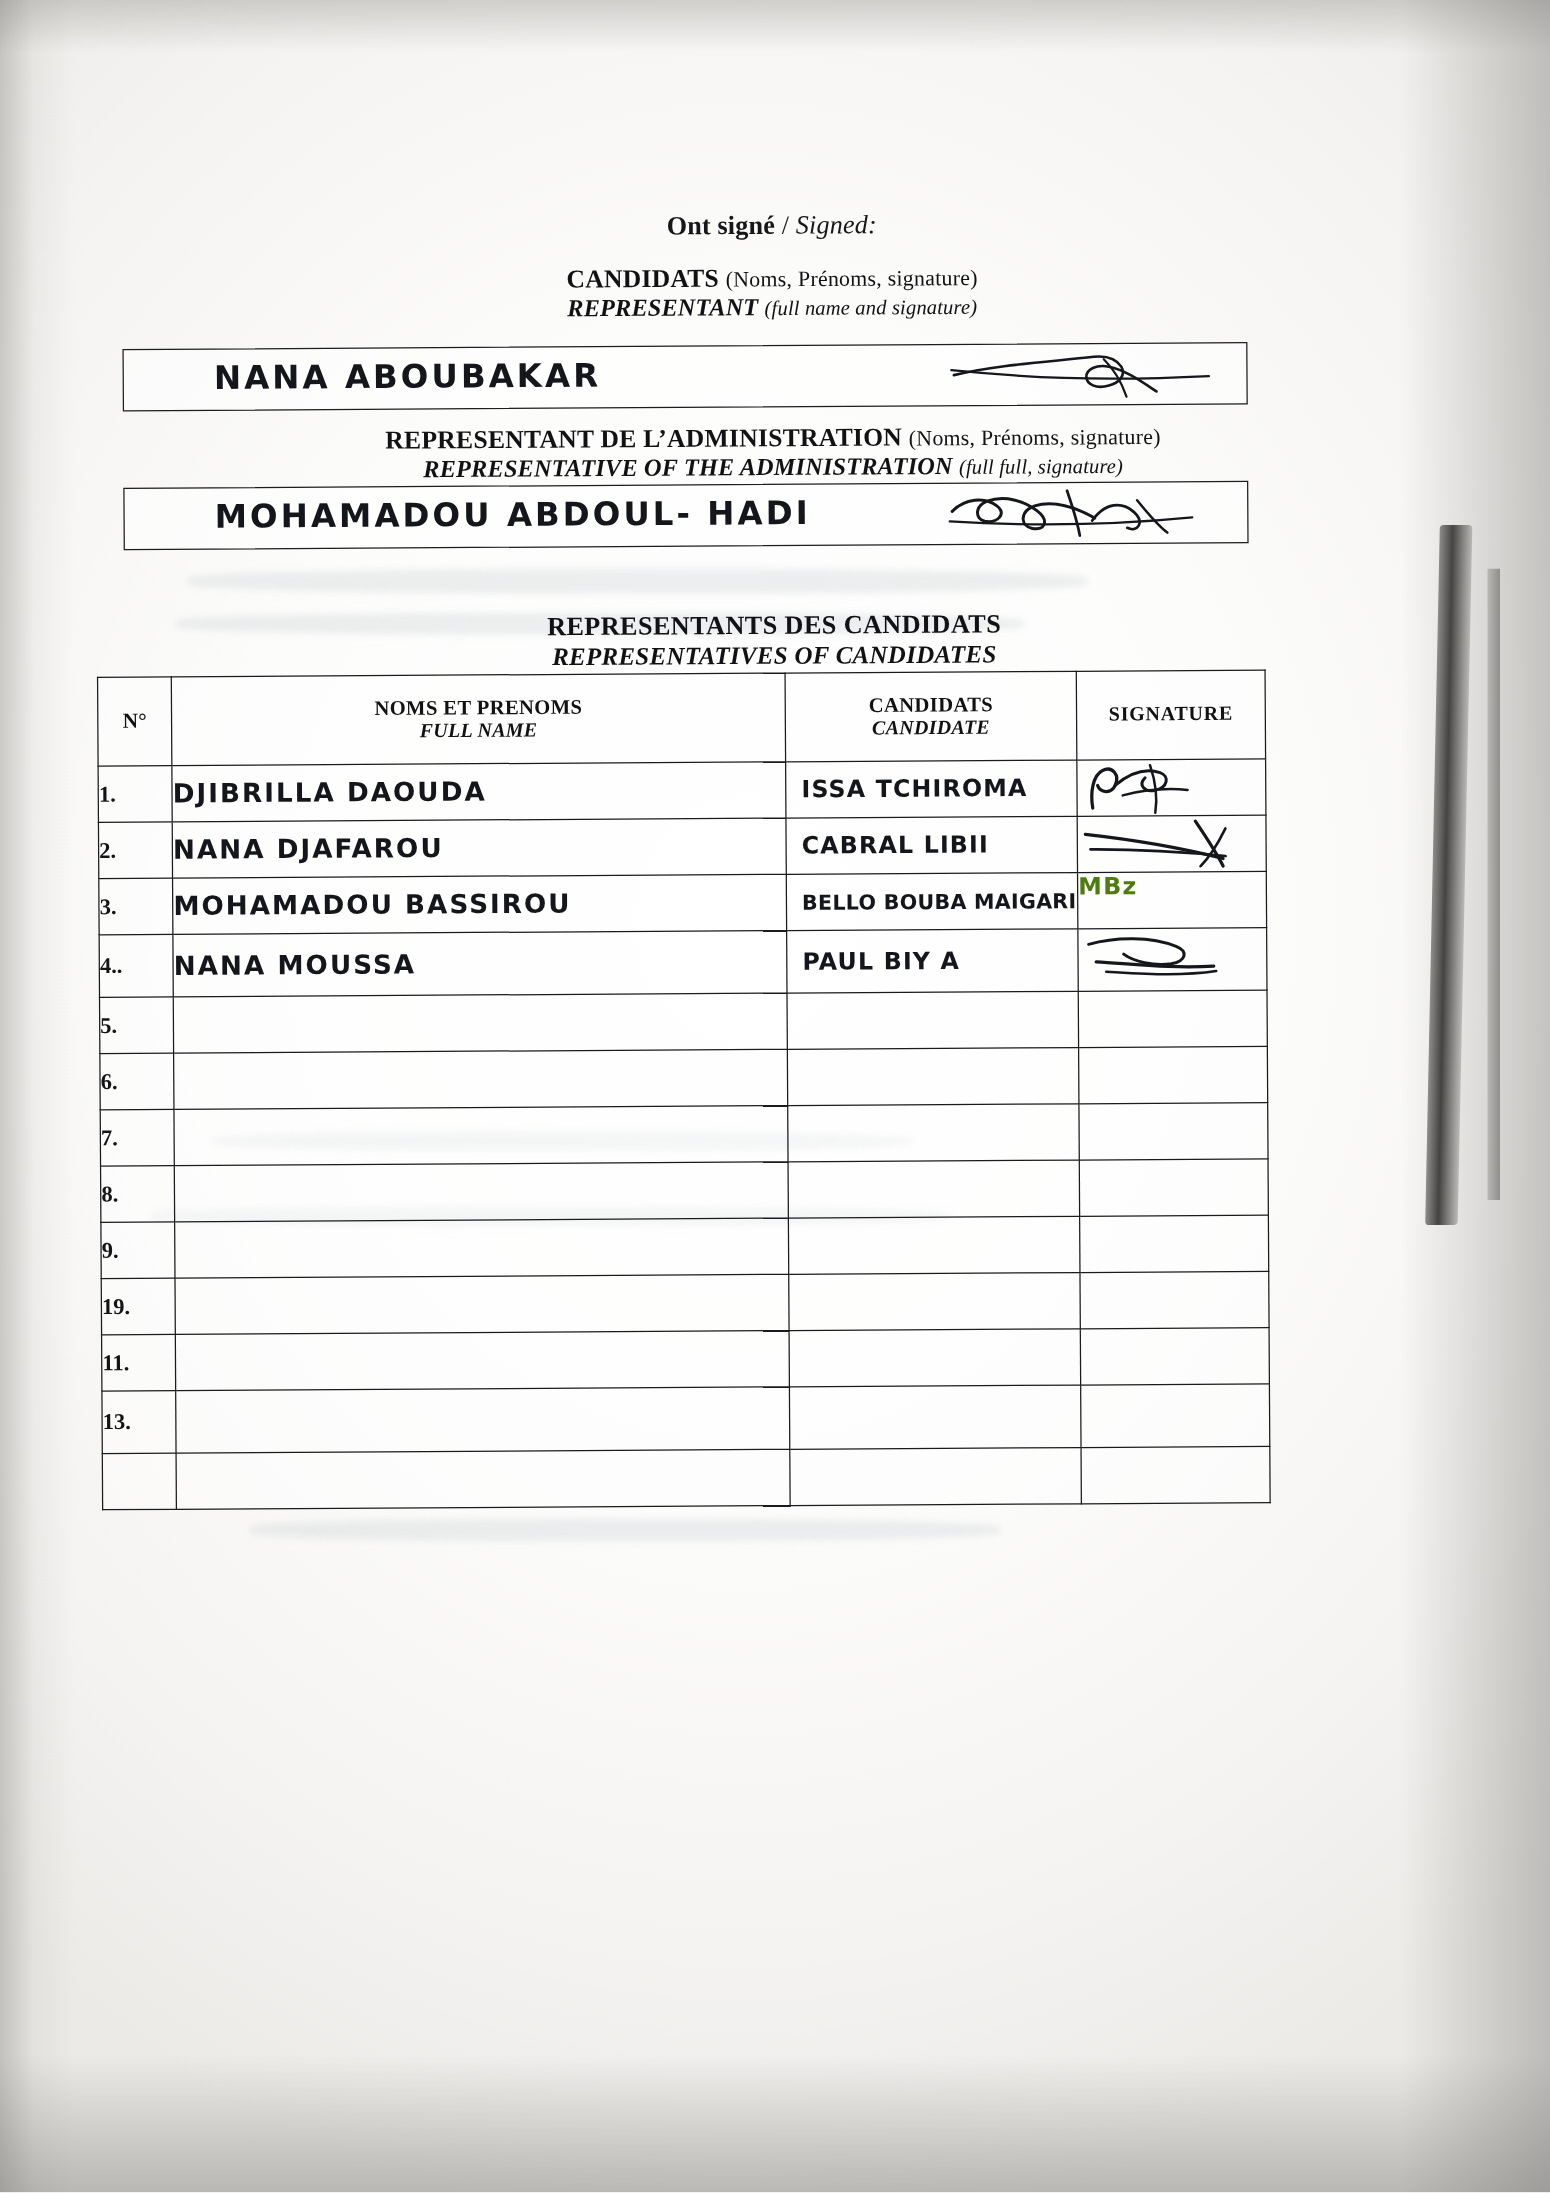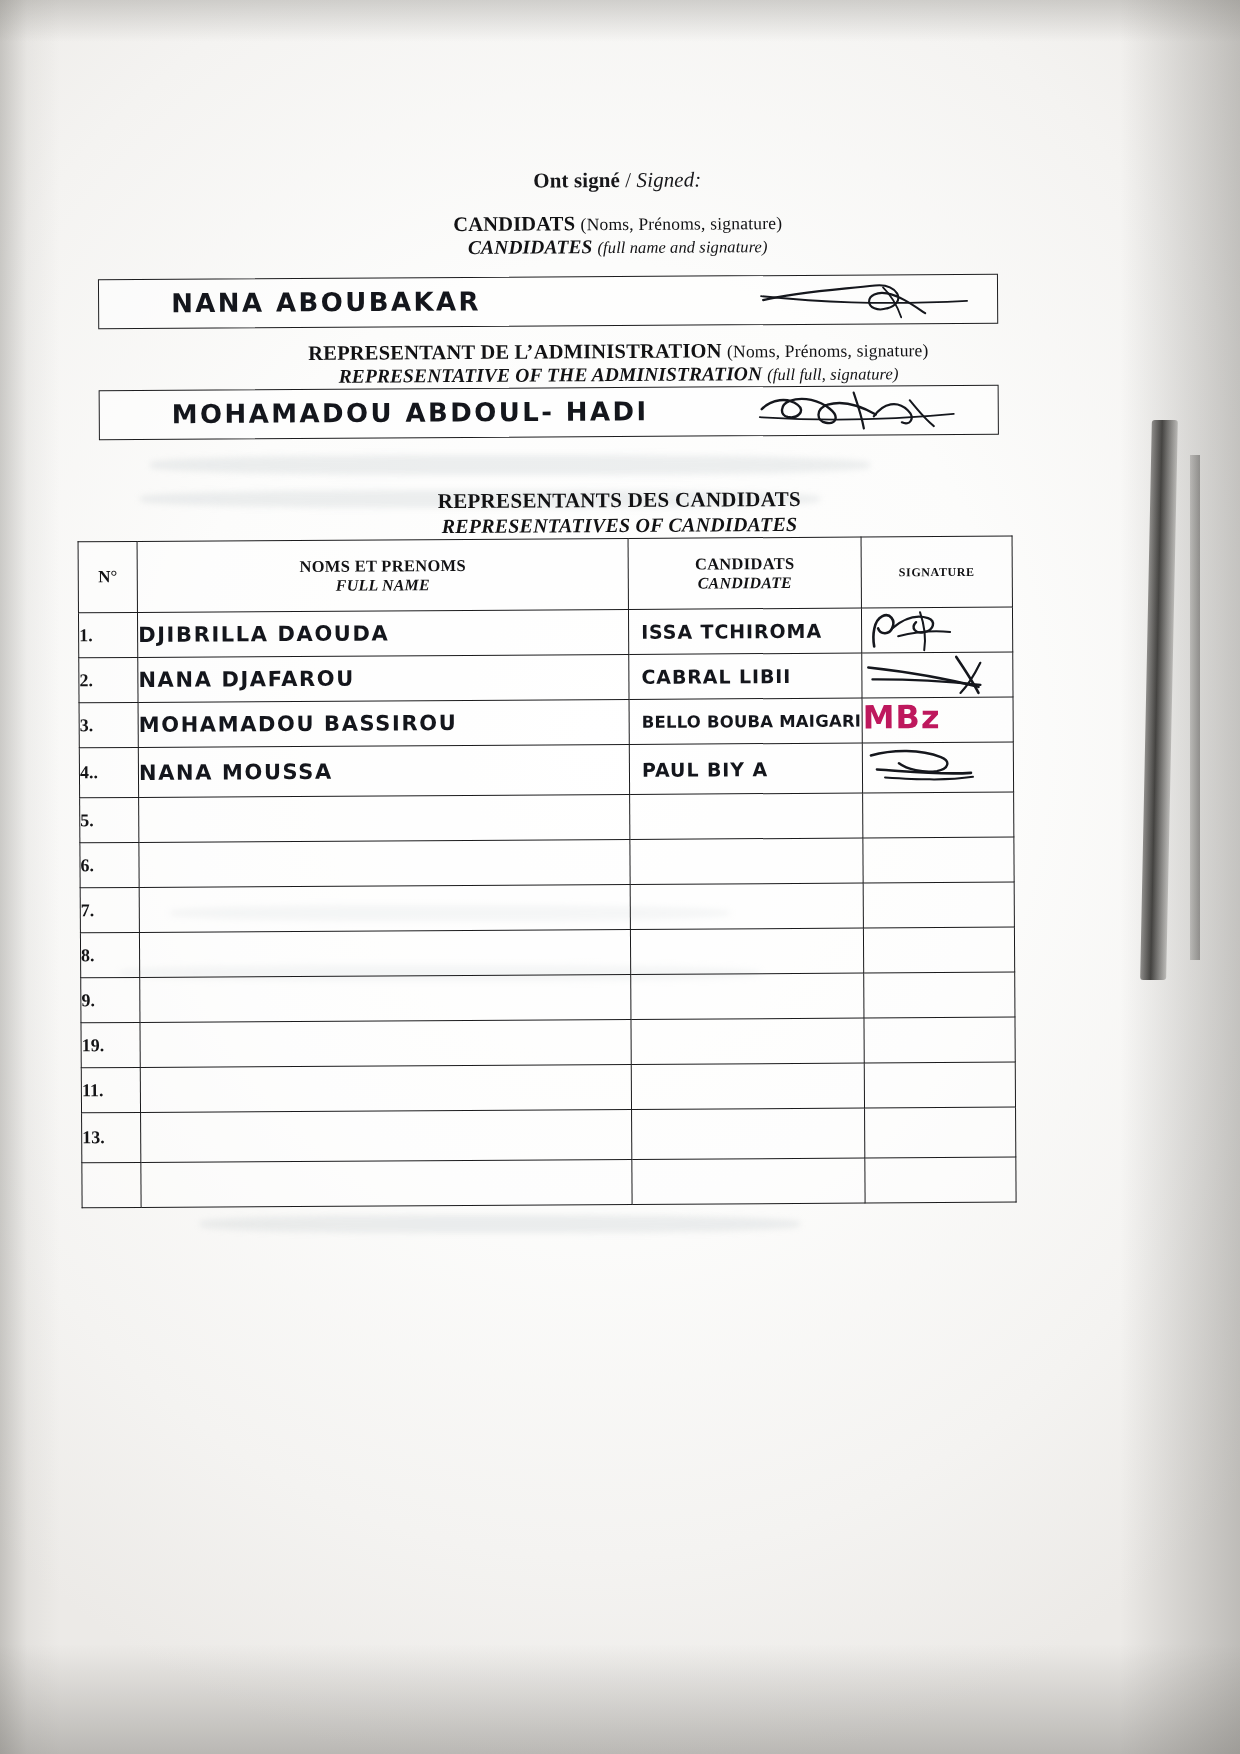--- a/index.html
+++ b/index.html
@@ -197,21 +197,21 @@
   }
   .rep-table thead th {
     height: 70px;
     text-align: center;
     color: #121214;
     font-weight: 700;
   }
   .th-no { width: 58px; font-size: 17px; }
   .th-name { width: 490px; }
   .th-cand { width: 232px; }
-  .th-sign { width: 150px; font-size: 12px; letter-spacing: 0.6px; }
+  .th-sign { width: 150px; font-size: 16px; letter-spacing: 0.6px; }
   .th-fr {
     font-size: 16.5px;
     font-weight: 700;
     letter-spacing: 0.3px;
   }
   .th-en {
     font-size: 16px;
     font-weight: 700;
     font-style: italic;
     letter-spacing: 0.2px;
@@ -248,23 +248,23 @@
   .cell-sign {
     position: relative;
     overflow: visible;
   }
   .cell-sign svg, .cell-sign span.initials {
     position: absolute;
     left: 0; top: 0;
   }
   span.initials {
     font-family: "DejaVu Sans", sans-serif;
-    font-size: 32px;
-    font-weight: 700;
-    color: #be185d;
+    font-size: 19px;
+    font-weight: 700;
+    color: #4d7c0f;
     left: 8px;
     top: 6px;
     letter-spacing: 1px;
   }
 </style>
 </head>
 <body>
 
 <div class="scan-page">
 
@@ -281,21 +281,21 @@
     <div class="ont-signe center-line">
       <span class="fr">Ont signé</span><span> / </span><span class="en">Signed:</span>
     </div>
 
     <div class="role-block center-line" style="top:212px;">
       <div class="role-fr">
         <span>CANDIDATS</span>
         <span class="paren">(Noms, Prénoms, signature)</span>
       </div>
       <div class="role-en">
-        <span>CANDIDATES</span>
+        <span>REPRESENTANT</span>
         <span class="paren">(full name and signature)</span>
       </div>
     </div>
 
     <div class="sig-box" style="left:100px; top:276px; width:898px; height:48px;">
       <span class="handwriting">NANA  ABOUBAKAR</span>
       <svg class="scribble" viewBox="0 0 220 48">
         <path d="M6 24 C40 16, 80 14, 118 10 C128 9, 136 12, 140 18 C144 25, 138 31, 130 33 C120 36, 112 32, 112 26 C112 20, 120 16, 130 18 C144 21, 156 30, 168 38" fill="none" stroke="#15171d" stroke-width="2.1" stroke-linecap="round"></path>
         <path d="M4 20 C60 26, 120 30, 210 26" fill="none" stroke="#15171d" stroke-width="1.8" stroke-linecap="round"></path>
         <path d="M126 12 C134 20, 140 30, 144 42" fill="none" stroke="#15171d" stroke-width="1.8" stroke-linecap="round"></path>

